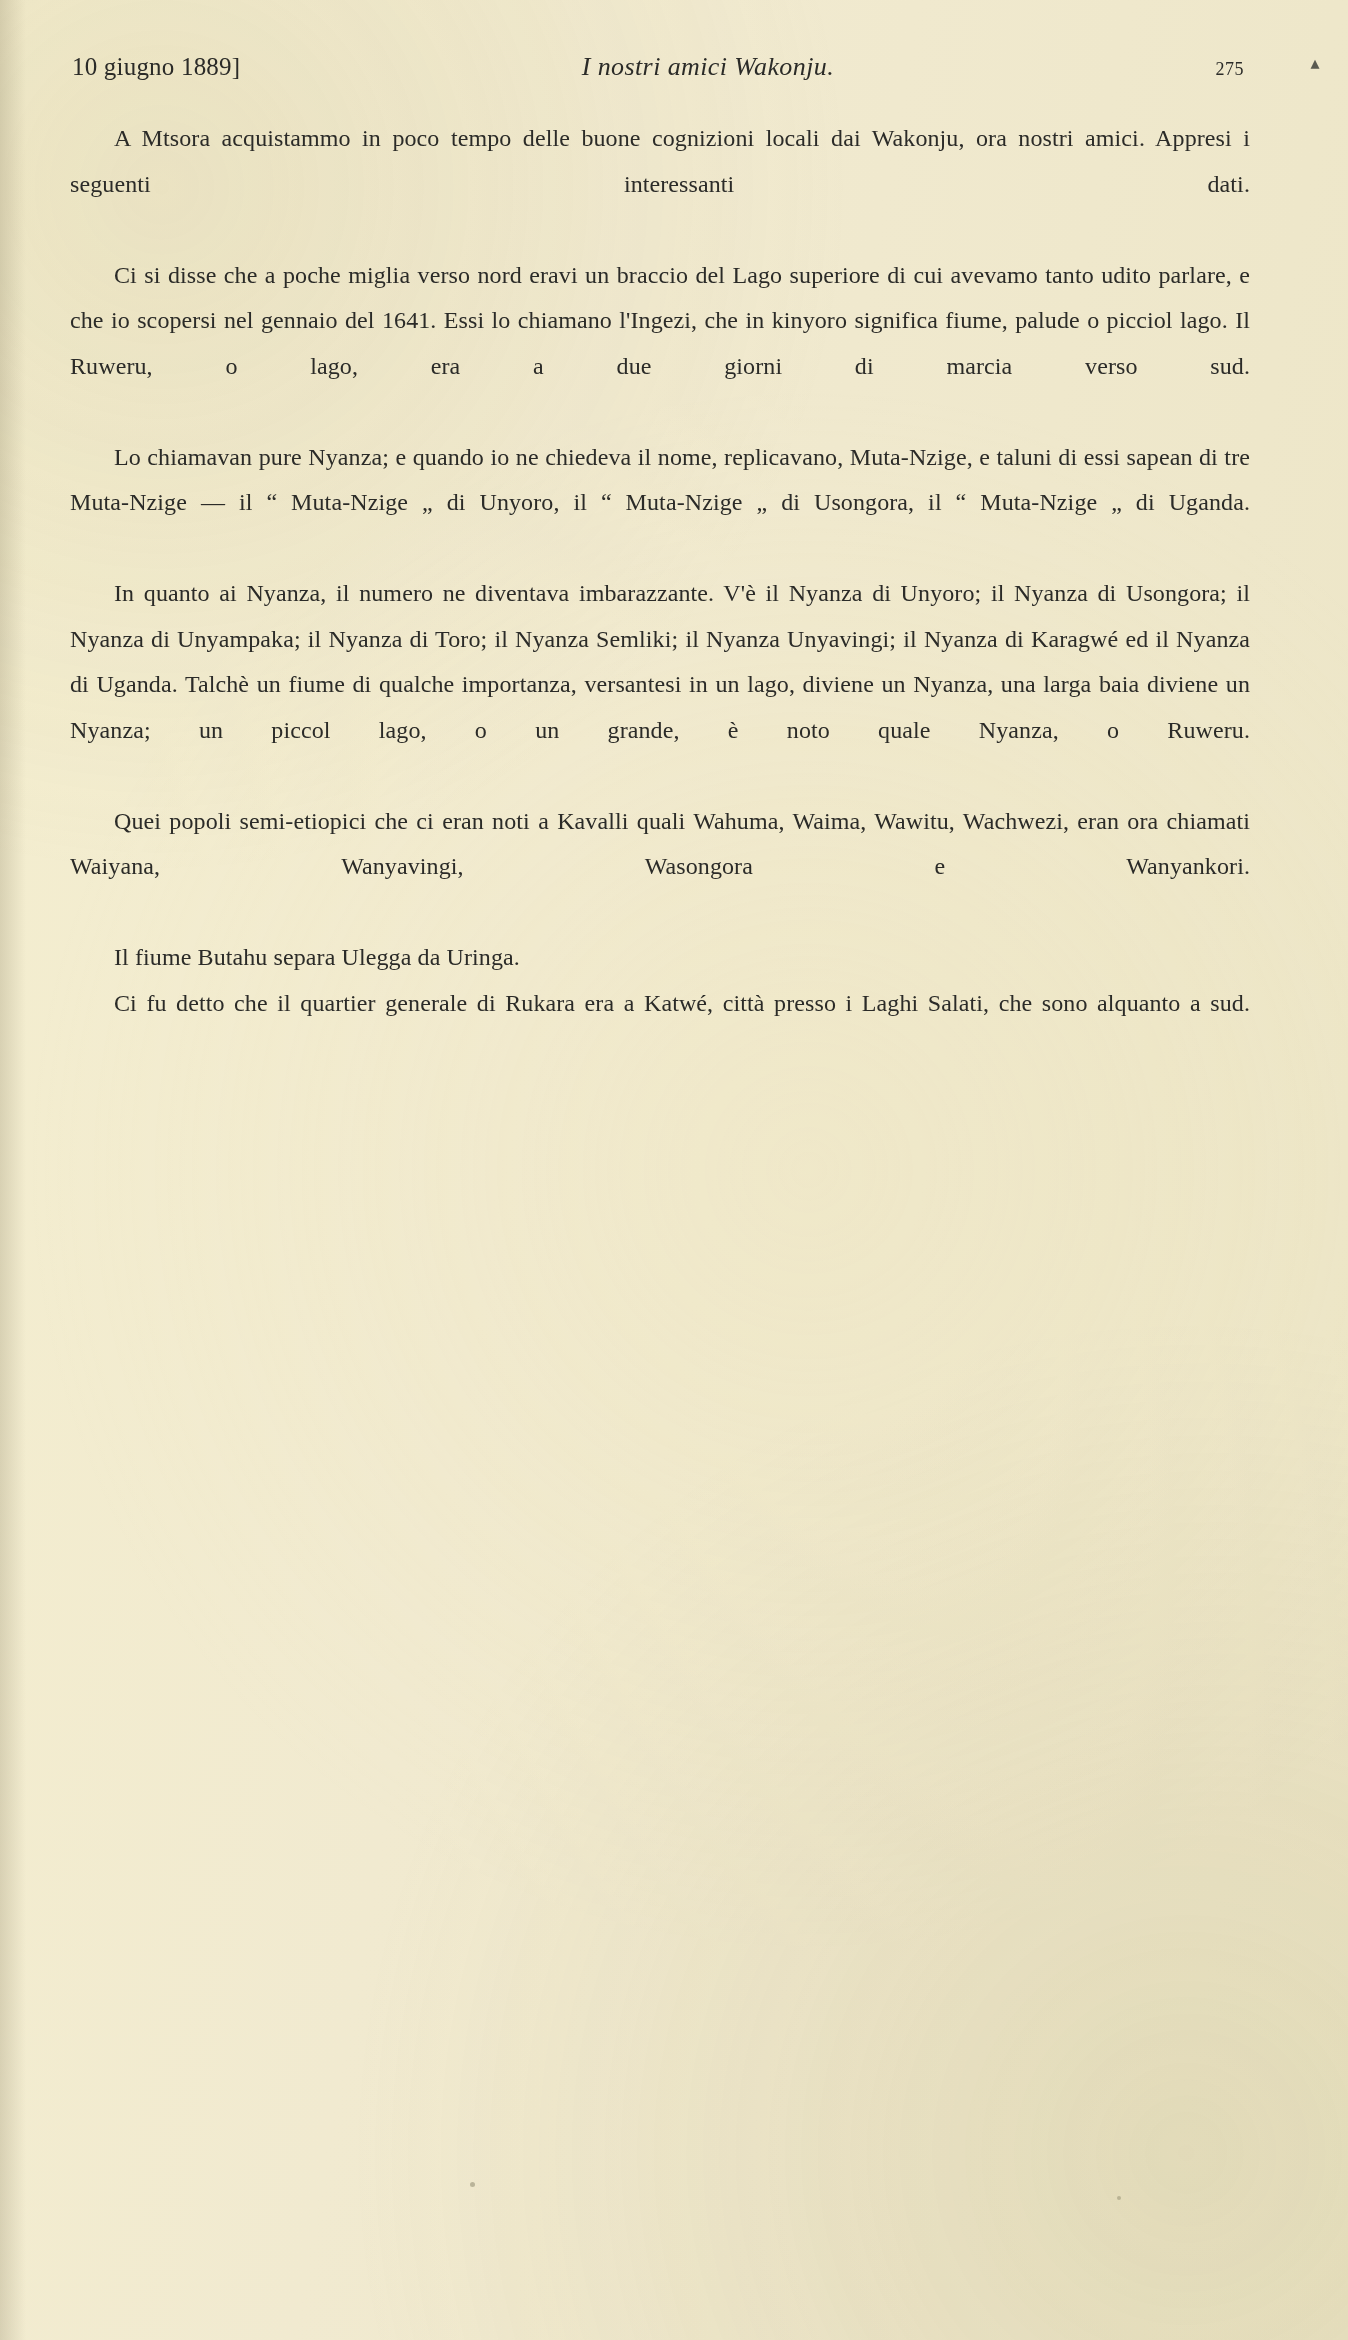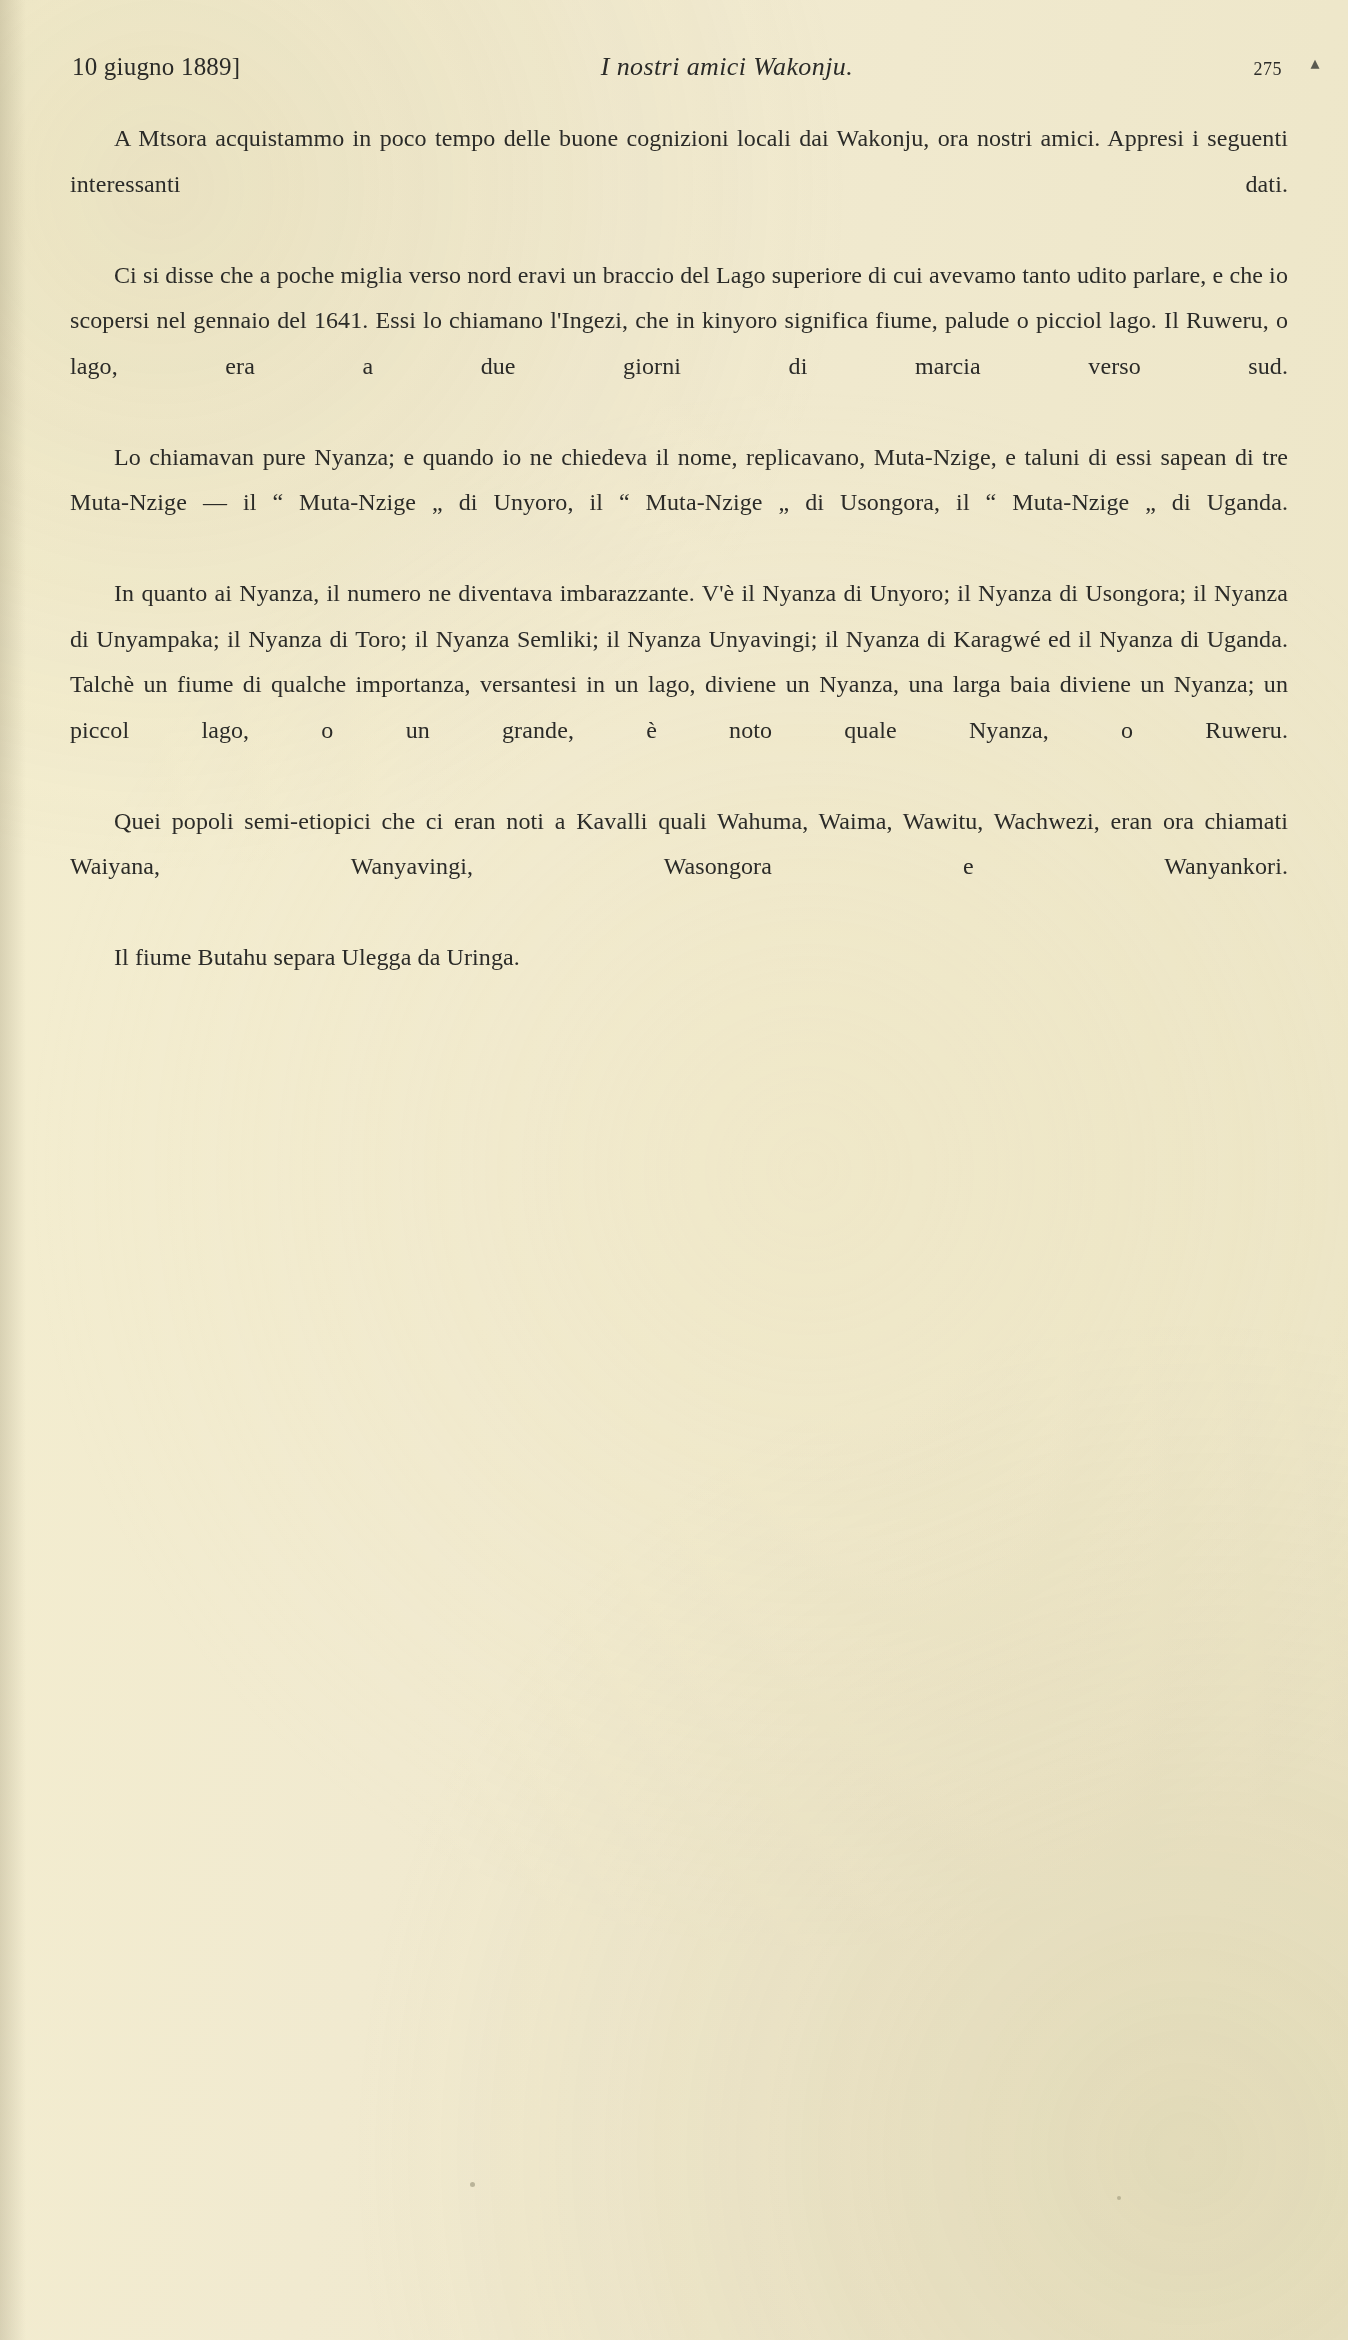--- a/index.html
+++ b/index.html
@@ -28,21 +28,21 @@
     pointer-events: none;
     background:
       radial-gradient(circle at 12% 8%, rgba(190,180,140,0.18), rgba(255,255,255,0) 28%),
       radial-gradient(circle at 88% 92%, rgba(185,175,135,0.20), rgba(255,255,255,0) 34%),
       radial-gradient(circle at 60% 50%, rgba(255,252,230,0.25), rgba(255,255,255,0) 55%);
     mix-blend-mode: multiply;
     opacity: 0.8;
   }
   .content {
     position: relative;
-    padding: 52px 60px 0 70px;
+    padding: 52px 98px 0 70px;
   }
   .header {
     display: flex;
     align-items: baseline;
     justify-content: space-between;
     font-size: 25px;
     letter-spacing: 0.2px;
     margin-bottom: 34px;
     padding-left: 2px;
   }
@@ -137,19 +137,20 @@
       <span class="header-right">275</span>
     </div>
 
     <div class="body-text">
       <p class="para">A Mtsora acquistammo in poco tempo delle buone cognizioni locali dai Wakonju, ora nostri amici. Appresi i seguenti interessanti dati.</p>
       <p class="para">Ci si disse che a poche miglia verso nord eravi un braccio del Lago superiore di cui avevamo tanto udito parlare, e che io scopersi nel gennaio del 1641. Essi lo chiamano l'Ingezi, che in kinyoro significa fiume, palude o picciol lago. Il Ruweru, o lago, era a due giorni di marcia verso sud.</p>
       <p class="para">Lo chiamavan pure Nyanza; e quando io ne chiedeva il nome, replicavano, Muta-Nzige, e taluni di essi sapean di tre Muta-Nzige — il “ Muta-Nzige „ di Unyoro, il “ Muta-Nzige „ di Usongora, il “ Muta-Nzige „ di Uganda.</p>
       <p class="para">In quanto ai Nyanza, il numero ne diventava imbarazzante. V'è il Nyanza di Unyoro; il Nyanza di Usongora; il Nyanza di Unyampaka; il Nyanza di Toro; il Nyanza Semliki; il Nyanza Unyavingi; il Nyanza di Karagwé ed il Nyanza di Uganda. Talchè un fiume di qualche importanza, versantesi in un lago, diviene un Nyanza, una larga baia diviene un Nyanza; un piccol lago, o un grande, è noto quale Nyanza, o Ruweru.</p>
       <p class="para">Quei popoli semi-etiopici che ci eran noti a Kavalli quali Wahuma, Waima, Wawitu, Wachwezi, eran ora chiamati Waiyana, Wanyavingi, Wasongora e Wanyankori.</p>
       <p class="para no-fill">Il fiume Butahu separa Ulegga da Uringa.</p>
+      <p class="para">Ci fu detto che il quartier generale di Rukara era a Katwé, città presso i Laghi Salati, che sono alquanto a sud.</p>
     </div>
 
   </div>
 
   <div class="bottom-speck"></div>
   <div class="right-speck"></div>
 </div>
 
 </body></html>

